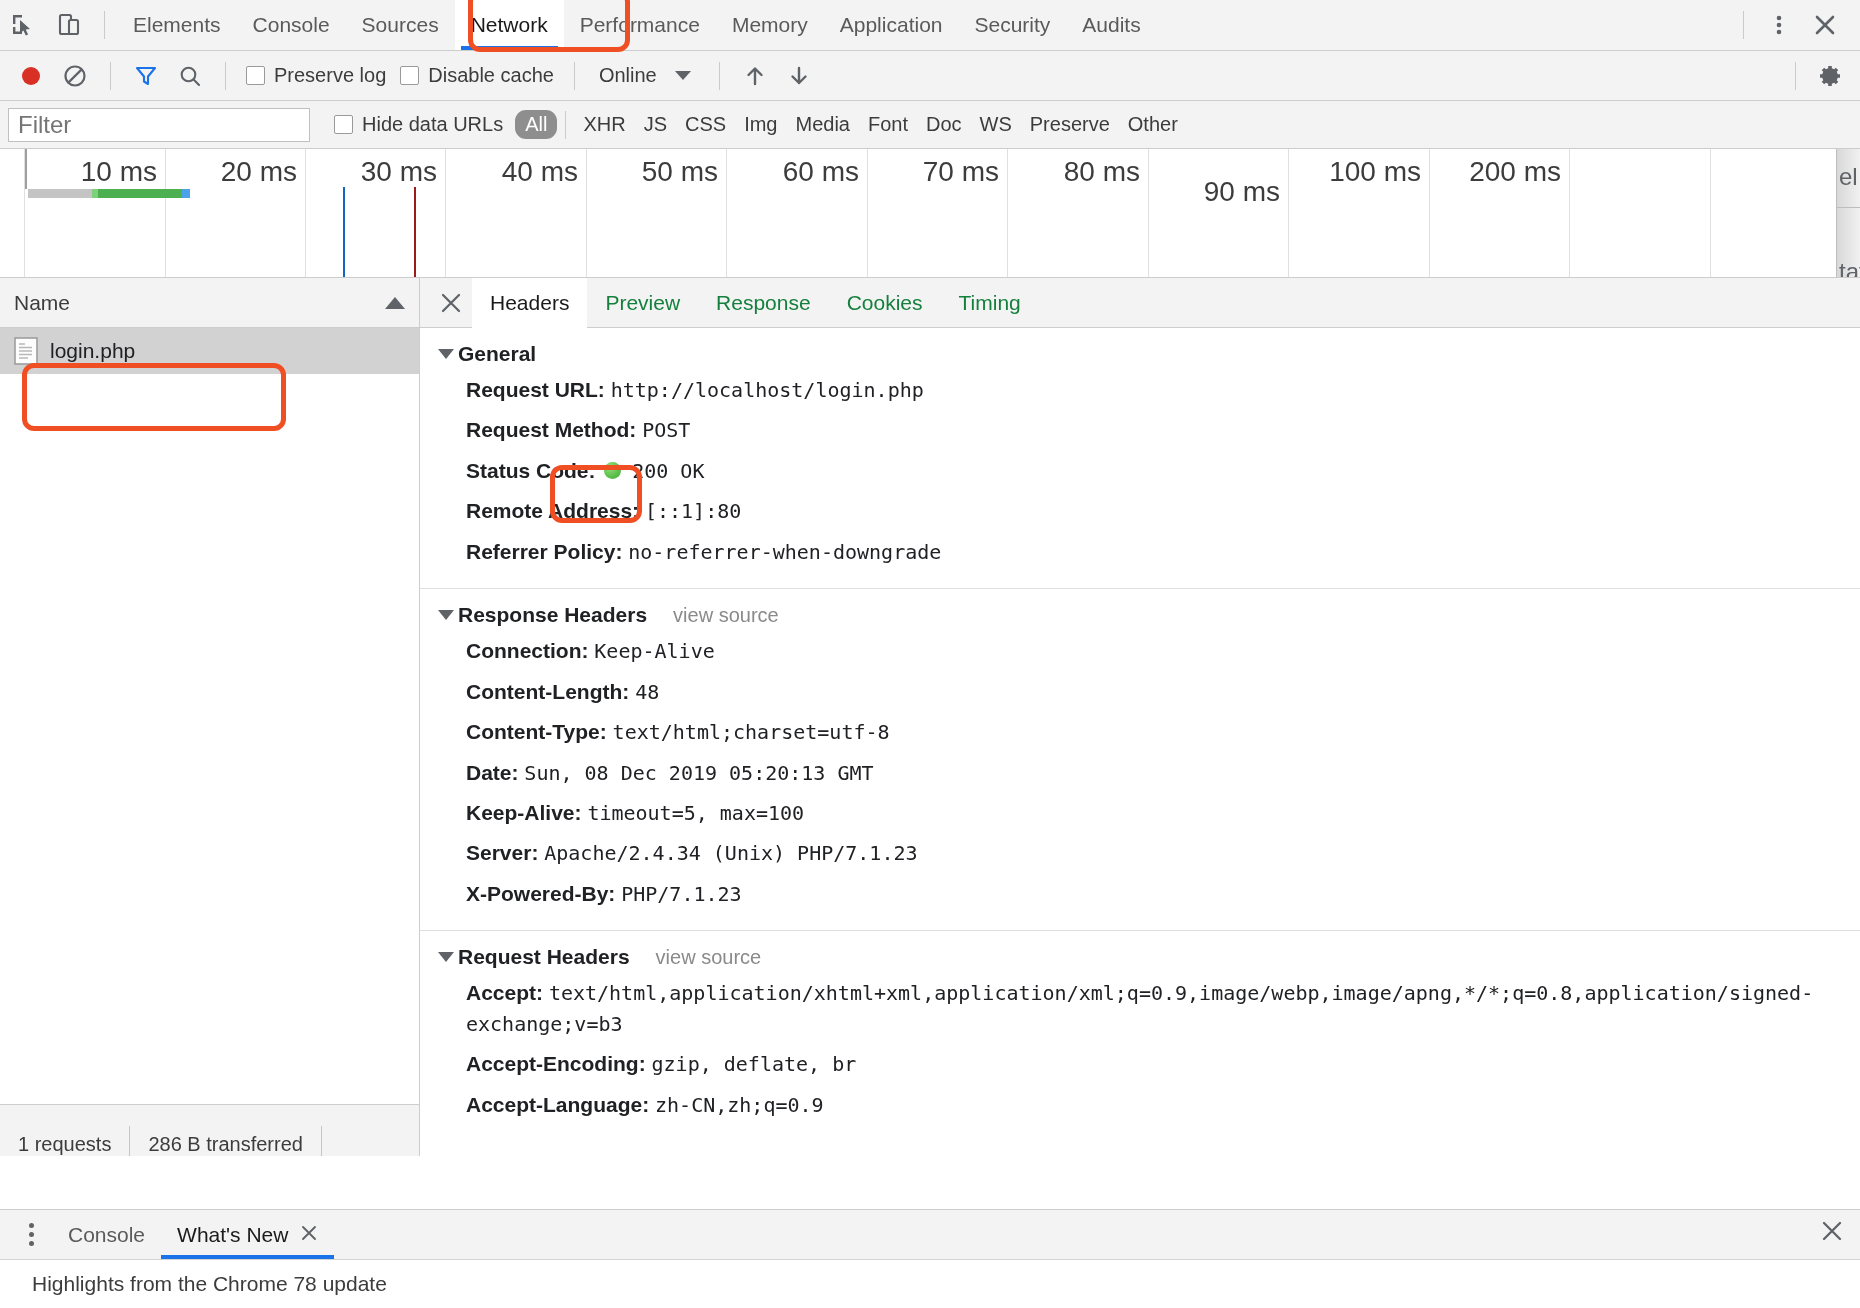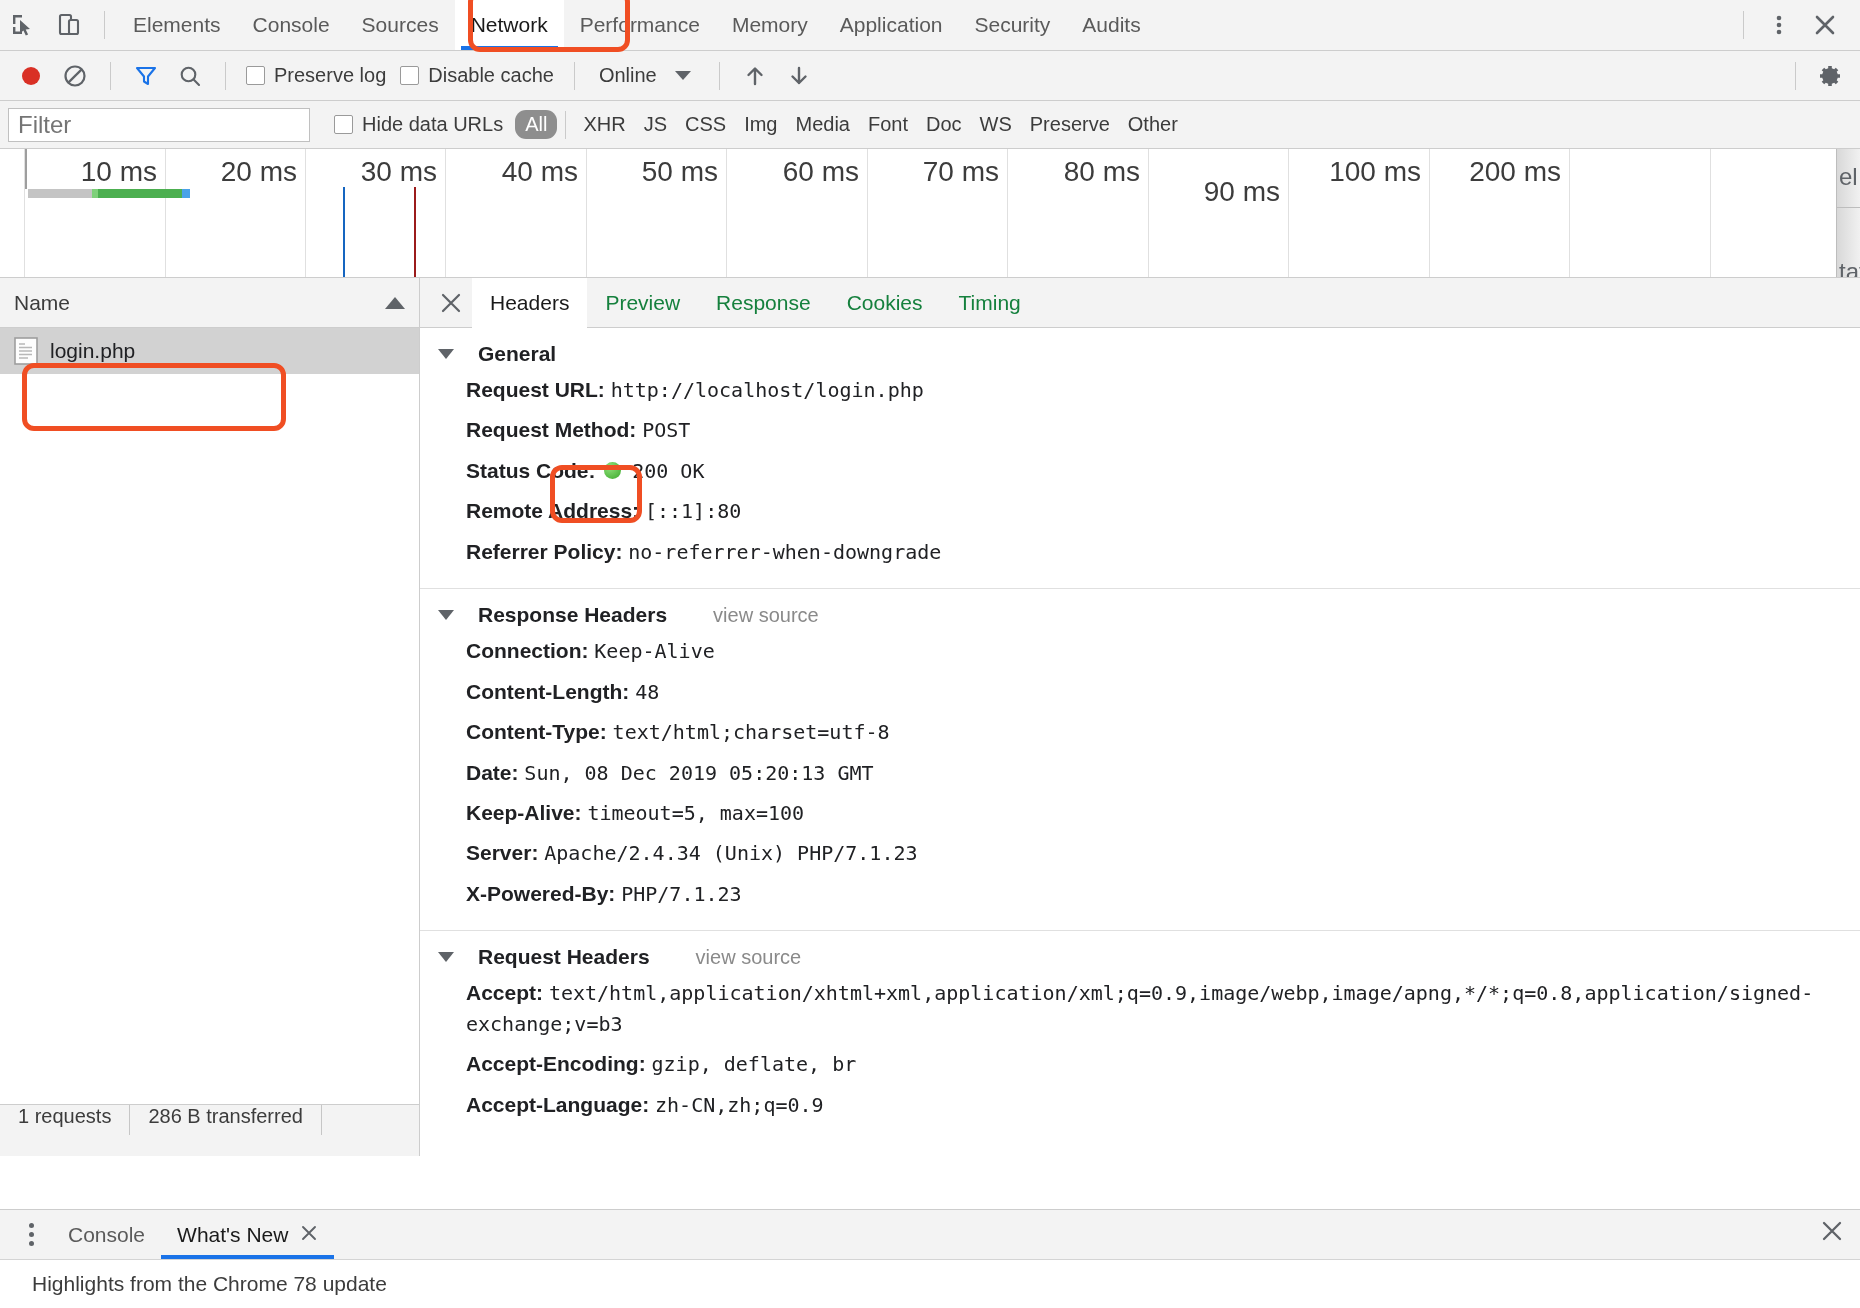--- a/index.html
+++ b/index.html
@@ -122,21 +122,21 @@
   }
   #req-list { flex:1; overflow:hidden; }
   .req-row {
     height:46px; display:flex; align-items:center; gap:12px;
     padding:0 14px; font-size:21px; color:#202124; cursor:pointer;
   }
   .req-row.selected { background:#d2d2d2; }
   .doc-icon { width:24px; height:28px; flex:0 0 auto; }
   #req-status {
     height:52px; background:#f3f3f3; border-top:1px solid #cdcdcd;
-    display:flex; align-items:flex-start; font-size:20px; color:#3c3c3c;
+    display:flex; align-items:flex-end; font-size:20px; color:#3c3c3c;
   }
   #req-status span { padding:0 18px; }
   #req-status .sb-sep { width:1px; height:30px; background:#c6c6c6; padding:0; }
 
   
   #detail { flex:1; display:flex; flex-direction:column; background:#fff; min-width:0; }
   #detail-tabs {
     height:50px; background:#f3f3f3; border-bottom:1px solid #cdcdcd;
     display:flex; align-items:center; padding-left:10px;
   }
@@ -146,21 +146,21 @@
   }
   .dtab {
     height:50px; padding:0 18px; display:flex; align-items:center;
     font-size:21px; color:#15803d; cursor:pointer; white-space:nowrap;
   }
   .dtab.active { color:#1a1a1a; background:#ffffff; }
   #detail-body { flex:1; overflow:hidden; padding:0; }
 
   .sect { border-bottom:1px solid #e0e0e0; padding:14px 0 16px 0; }
   .sect-head {
-    display:flex; align-items:center; gap:24px;
+    display:flex; align-items:center; gap:4px;
     padding:0 18px 4px 18px;
   }
   .tri {
     width:0;height:0;border-left:8px solid transparent;border-right:8px solid transparent;
     border-top:10px solid #5f6368; cursor:pointer;
   }
   .sect-title { font-size:21px; font-weight:bold; color:#202124; }
   .viewsrc { font-size:20px; color:#8a8a8a; margin-left:22px; cursor:pointer; }
   .hrow {
     padding:5px 18px 5px 46px; font-size:21px; color:#202124; line-height:1.45;

